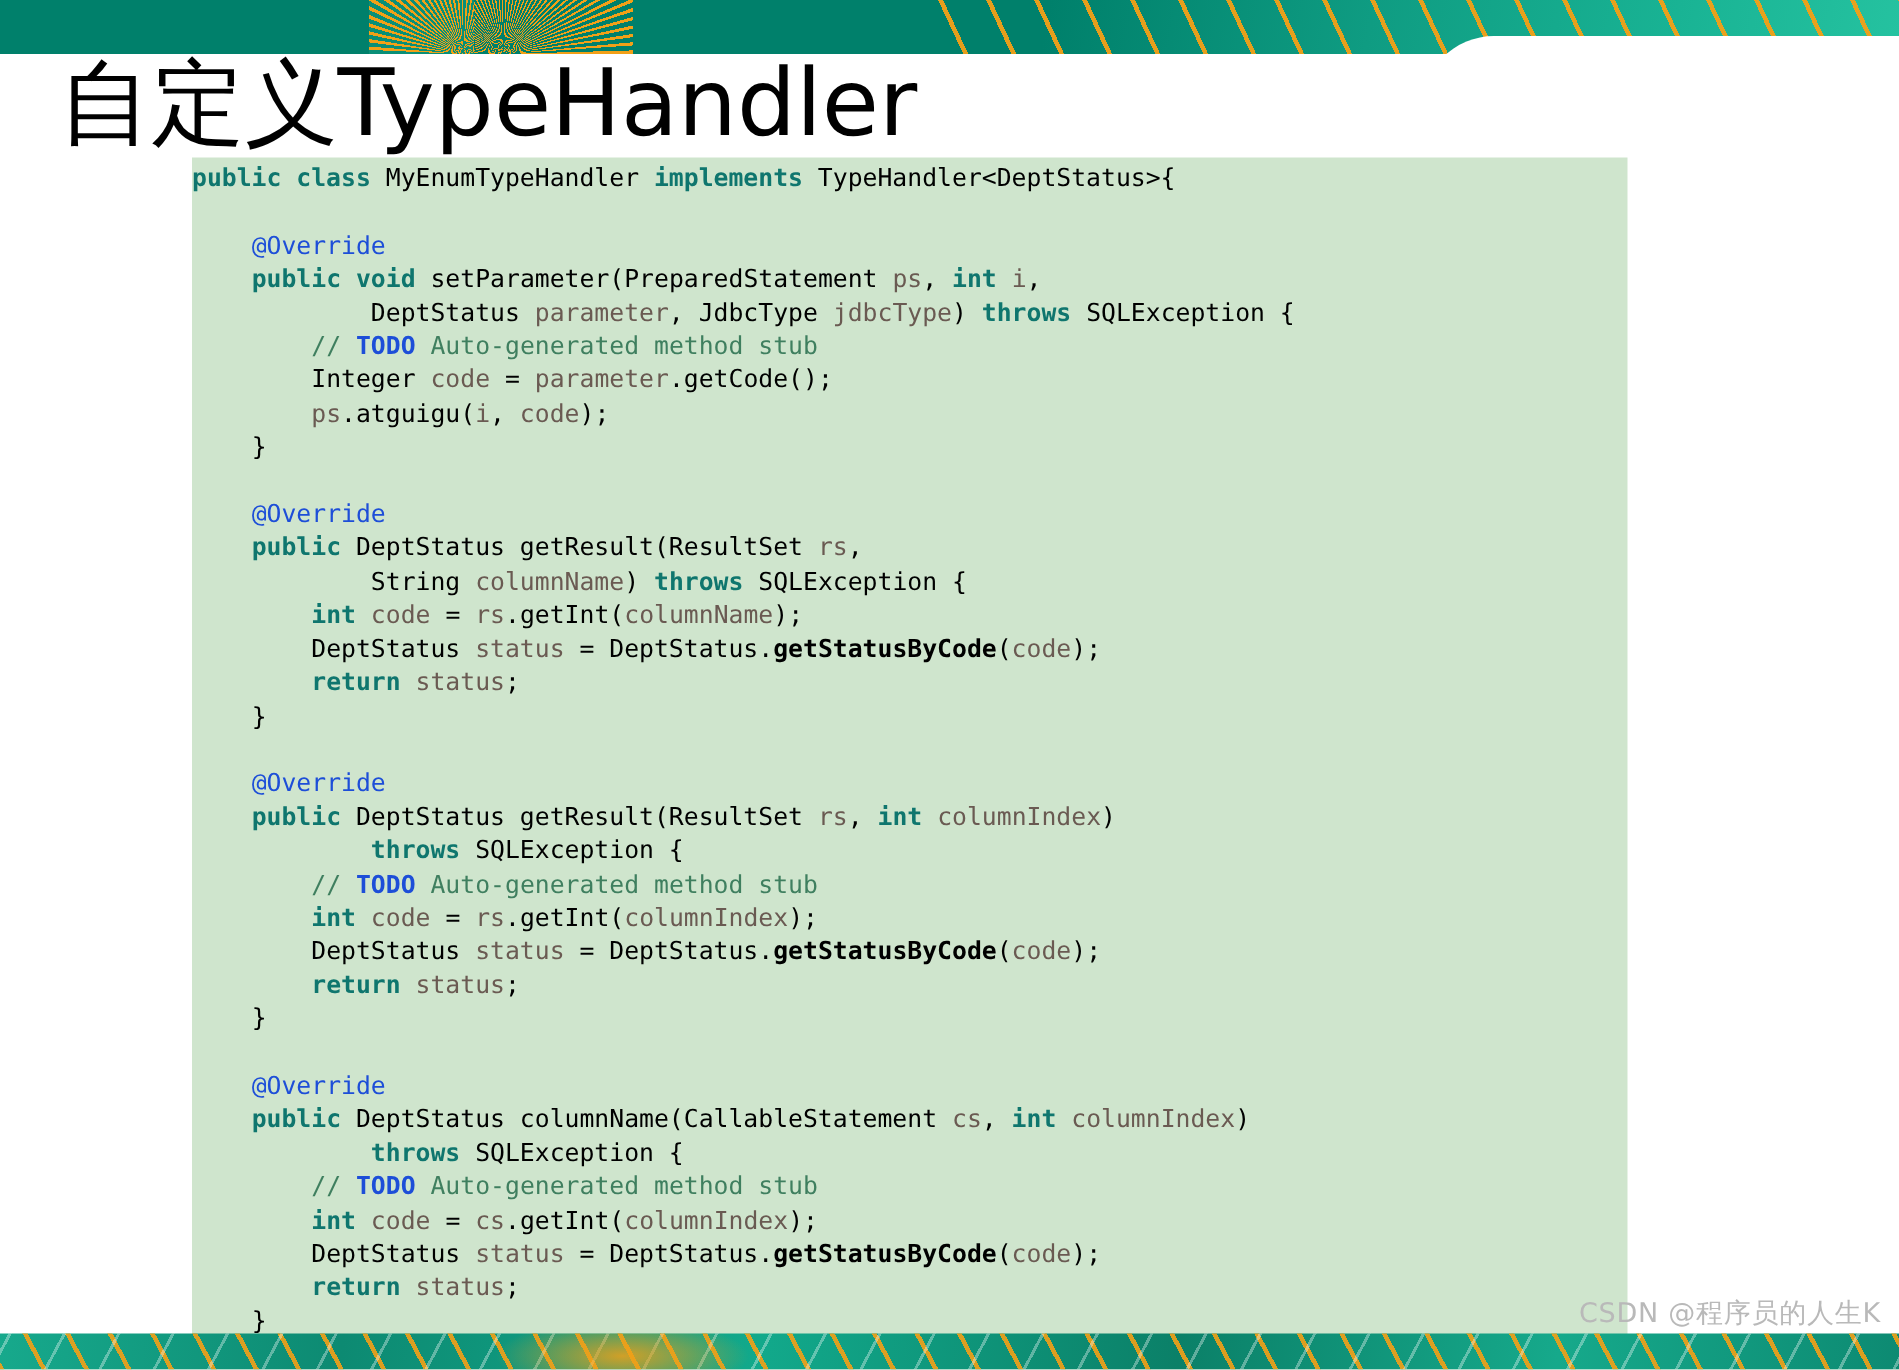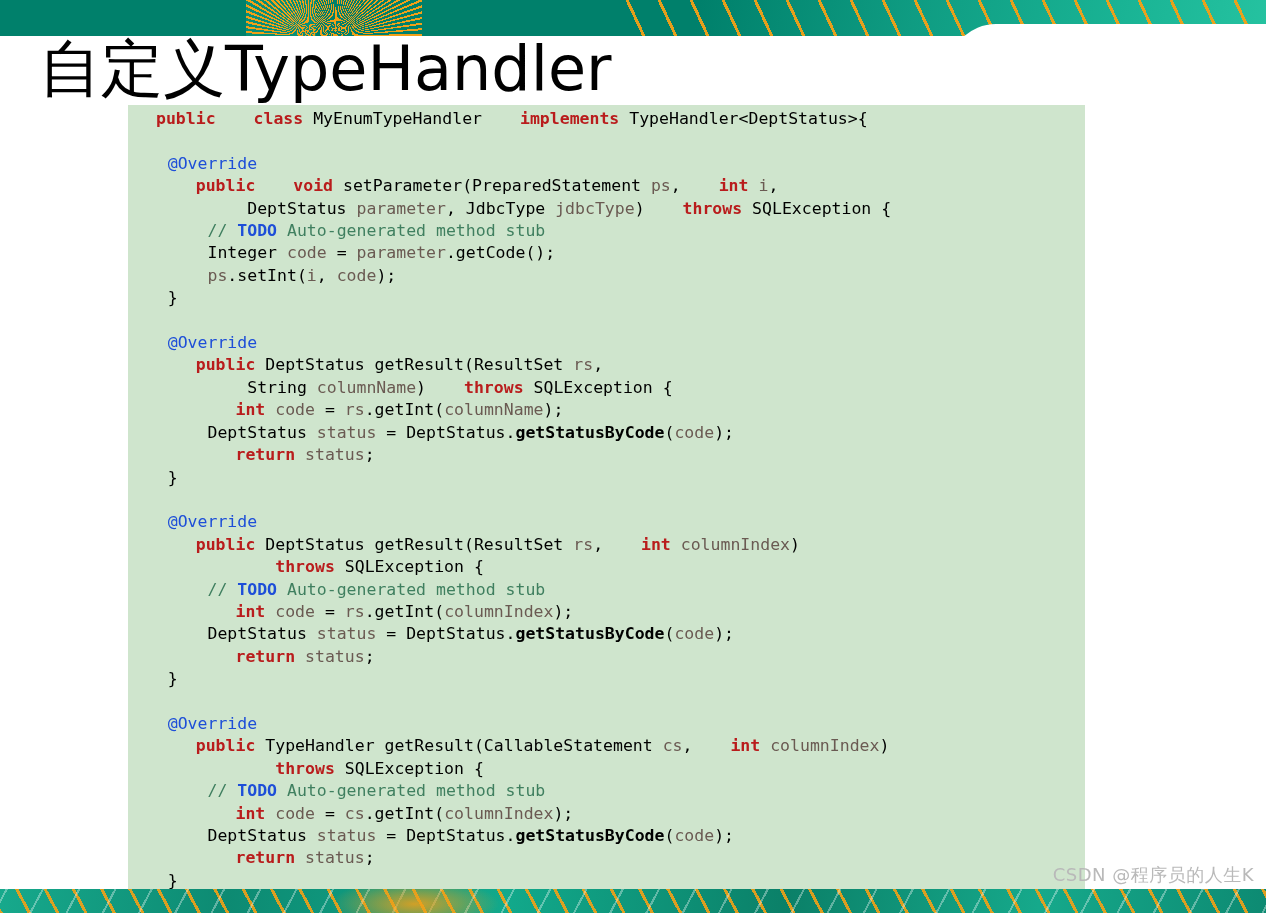--- a/index.html
+++ b/index.html
@@ -99,21 +99,21 @@
   }
   pre.code{
     margin:0;padding:3px 0 0 0;
     font-family:"DejaVu Sans Mono","Liberation Mono",monospace;
     font-size:16.5px;
     line-height:22.4px;
     color:#000000;
     white-space:pre;
     letter-spacing:0px;
   }
-  .kw   {color:#b91c1c;font-weight:bold;padding-left:28px;}
+  .kw   {color:#0f766e;font-weight:bold;}
   .ann  {color:#1d4ed8;}
   .cmt  {color:#3f7f5f;}
   .todo {color:#1d4ed8;font-weight:bold;}
   .var  {color:#6a5a52;}
   .stat {font-weight:bold;}
   .plain{color:#000000;}
 
   
   .csdn{
     position:absolute;right:12px;bottom:26px;
@@ -162,42 +162,42 @@
 <div class="slide-title">自定义TypeHandler</div>
 
 <div class="code-box">
   <pre class="code" id="code-pre"><span><span class="kw">public</span><span class="plain"> </span><span class="kw">class</span><span class="plain"> MyEnumTypeHandler </span><span class="kw">implements</span><span class="plain"> TypeHandler&lt;DeptStatus&gt;{</span></span>
 <span><span class="plain"></span></span>
 <span><span class="plain">    </span><span class="ann">@Override</span></span>
 <span><span class="plain">    </span><span class="kw">public</span><span class="plain"> </span><span class="kw">void</span><span class="plain"> setParameter(PreparedStatement </span><span class="var">ps</span><span class="plain">, </span><span class="kw">int</span><span class="plain"> </span><span class="var">i</span><span class="plain">,</span></span>
 <span><span class="plain">            </span><span class="plain">DeptStatus </span><span class="var">parameter</span><span class="plain">, JdbcType </span><span class="var">jdbcType</span><span class="plain">) </span><span class="kw">throws</span><span class="plain"> SQLException {</span></span>
 <span><span class="plain">        </span><span class="cmt">// </span><span class="todo">TODO</span><span class="cmt"> Auto-generated method stub</span></span>
 <span><span class="plain">        </span><span class="plain">Integer </span><span class="var">code</span><span class="plain"> = </span><span class="var">parameter</span><span class="plain">.getCode();</span></span>
-<span><span class="plain">        </span><span class="var">ps</span><span class="plain">.setInt(</span><span class="var">i</span><span class="plain">, </span><span class="var">code</span><span class="plain">);</span></span>
+<span><span class="plain">        </span><span class="var">ps</span><span class="plain">.atguigu(</span><span class="var">i</span><span class="plain">, </span><span class="var">code</span><span class="plain">);</span></span>
 <span><span class="plain">    </span><span class="plain">}</span></span>
 <span><span class="plain"></span></span>
 <span><span class="plain">    </span><span class="ann">@Override</span></span>
 <span><span class="plain">    </span><span class="kw">public</span><span class="plain"> DeptStatus getResult(ResultSet </span><span class="var">rs</span><span class="plain">,</span></span>
 <span><span class="plain">            </span><span class="plain">String </span><span class="var">columnName</span><span class="plain">) </span><span class="kw">throws</span><span class="plain"> SQLException {</span></span>
 <span><span class="plain">        </span><span class="kw">int</span><span class="plain"> </span><span class="var">code</span><span class="plain"> = </span><span class="var">rs</span><span class="plain">.getInt(</span><span class="var">columnName</span><span class="plain">);</span></span>
 <span><span class="plain">        </span><span class="plain">DeptStatus </span><span class="var">status</span><span class="plain"> = DeptStatus.</span><span class="stat">getStatusByCode</span><span class="plain">(</span><span class="var">code</span><span class="plain">);</span></span>
 <span><span class="plain">        </span><span class="kw">return</span><span class="plain"> </span><span class="var">status</span><span class="plain">;</span></span>
 <span><span class="plain">    </span><span class="plain">}</span></span>
 <span><span class="plain"></span></span>
 <span><span class="plain">    </span><span class="ann">@Override</span></span>
 <span><span class="plain">    </span><span class="kw">public</span><span class="plain"> DeptStatus getResult(ResultSet </span><span class="var">rs</span><span class="plain">, </span><span class="kw">int</span><span class="plain"> </span><span class="var">columnIndex</span><span class="plain">)</span></span>
 <span><span class="plain">            </span><span class="kw">throws</span><span class="plain"> SQLException {</span></span>
 <span><span class="plain">        </span><span class="cmt">// </span><span class="todo">TODO</span><span class="cmt"> Auto-generated method stub</span></span>
 <span><span class="plain">        </span><span class="kw">int</span><span class="plain"> </span><span class="var">code</span><span class="plain"> = </span><span class="var">rs</span><span class="plain">.getInt(</span><span class="var">columnIndex</span><span class="plain">);</span></span>
 <span><span class="plain">        </span><span class="plain">DeptStatus </span><span class="var">status</span><span class="plain"> = DeptStatus.</span><span class="stat">getStatusByCode</span><span class="plain">(</span><span class="var">code</span><span class="plain">);</span></span>
 <span><span class="plain">        </span><span class="kw">return</span><span class="plain"> </span><span class="var">status</span><span class="plain">;</span></span>
 <span><span class="plain">    </span><span class="plain">}</span></span>
 <span><span class="plain"></span></span>
 <span><span class="plain">    </span><span class="ann">@Override</span></span>
-<span><span class="plain">    </span><span class="kw">public</span><span class="plain"> TypeHandler getResult(CallableStatement </span><span class="var">cs</span><span class="plain">, </span><span class="kw">int</span><span class="plain"> </span><span class="var">columnIndex</span><span class="plain">)</span></span>
+<span><span class="plain">    </span><span class="kw">public</span><span class="plain"> DeptStatus columnName(CallableStatement </span><span class="var">cs</span><span class="plain">, </span><span class="kw">int</span><span class="plain"> </span><span class="var">columnIndex</span><span class="plain">)</span></span>
 <span><span class="plain">            </span><span class="kw">throws</span><span class="plain"> SQLException {</span></span>
 <span><span class="plain">        </span><span class="cmt">// </span><span class="todo">TODO</span><span class="cmt"> Auto-generated method stub</span></span>
 <span><span class="plain">        </span><span class="kw">int</span><span class="plain"> </span><span class="var">code</span><span class="plain"> = </span><span class="var">cs</span><span class="plain">.getInt(</span><span class="var">columnIndex</span><span class="plain">);</span></span>
 <span><span class="plain">        </span><span class="plain">DeptStatus </span><span class="var">status</span><span class="plain"> = DeptStatus.</span><span class="stat">getStatusByCode</span><span class="plain">(</span><span class="var">code</span><span class="plain">);</span></span>
 <span><span class="plain">        </span><span class="kw">return</span><span class="plain"> </span><span class="var">status</span><span class="plain">;</span></span>
 <span><span class="plain">    </span><span class="plain">}</span></span>
 </pre>
 
 </div>
 

